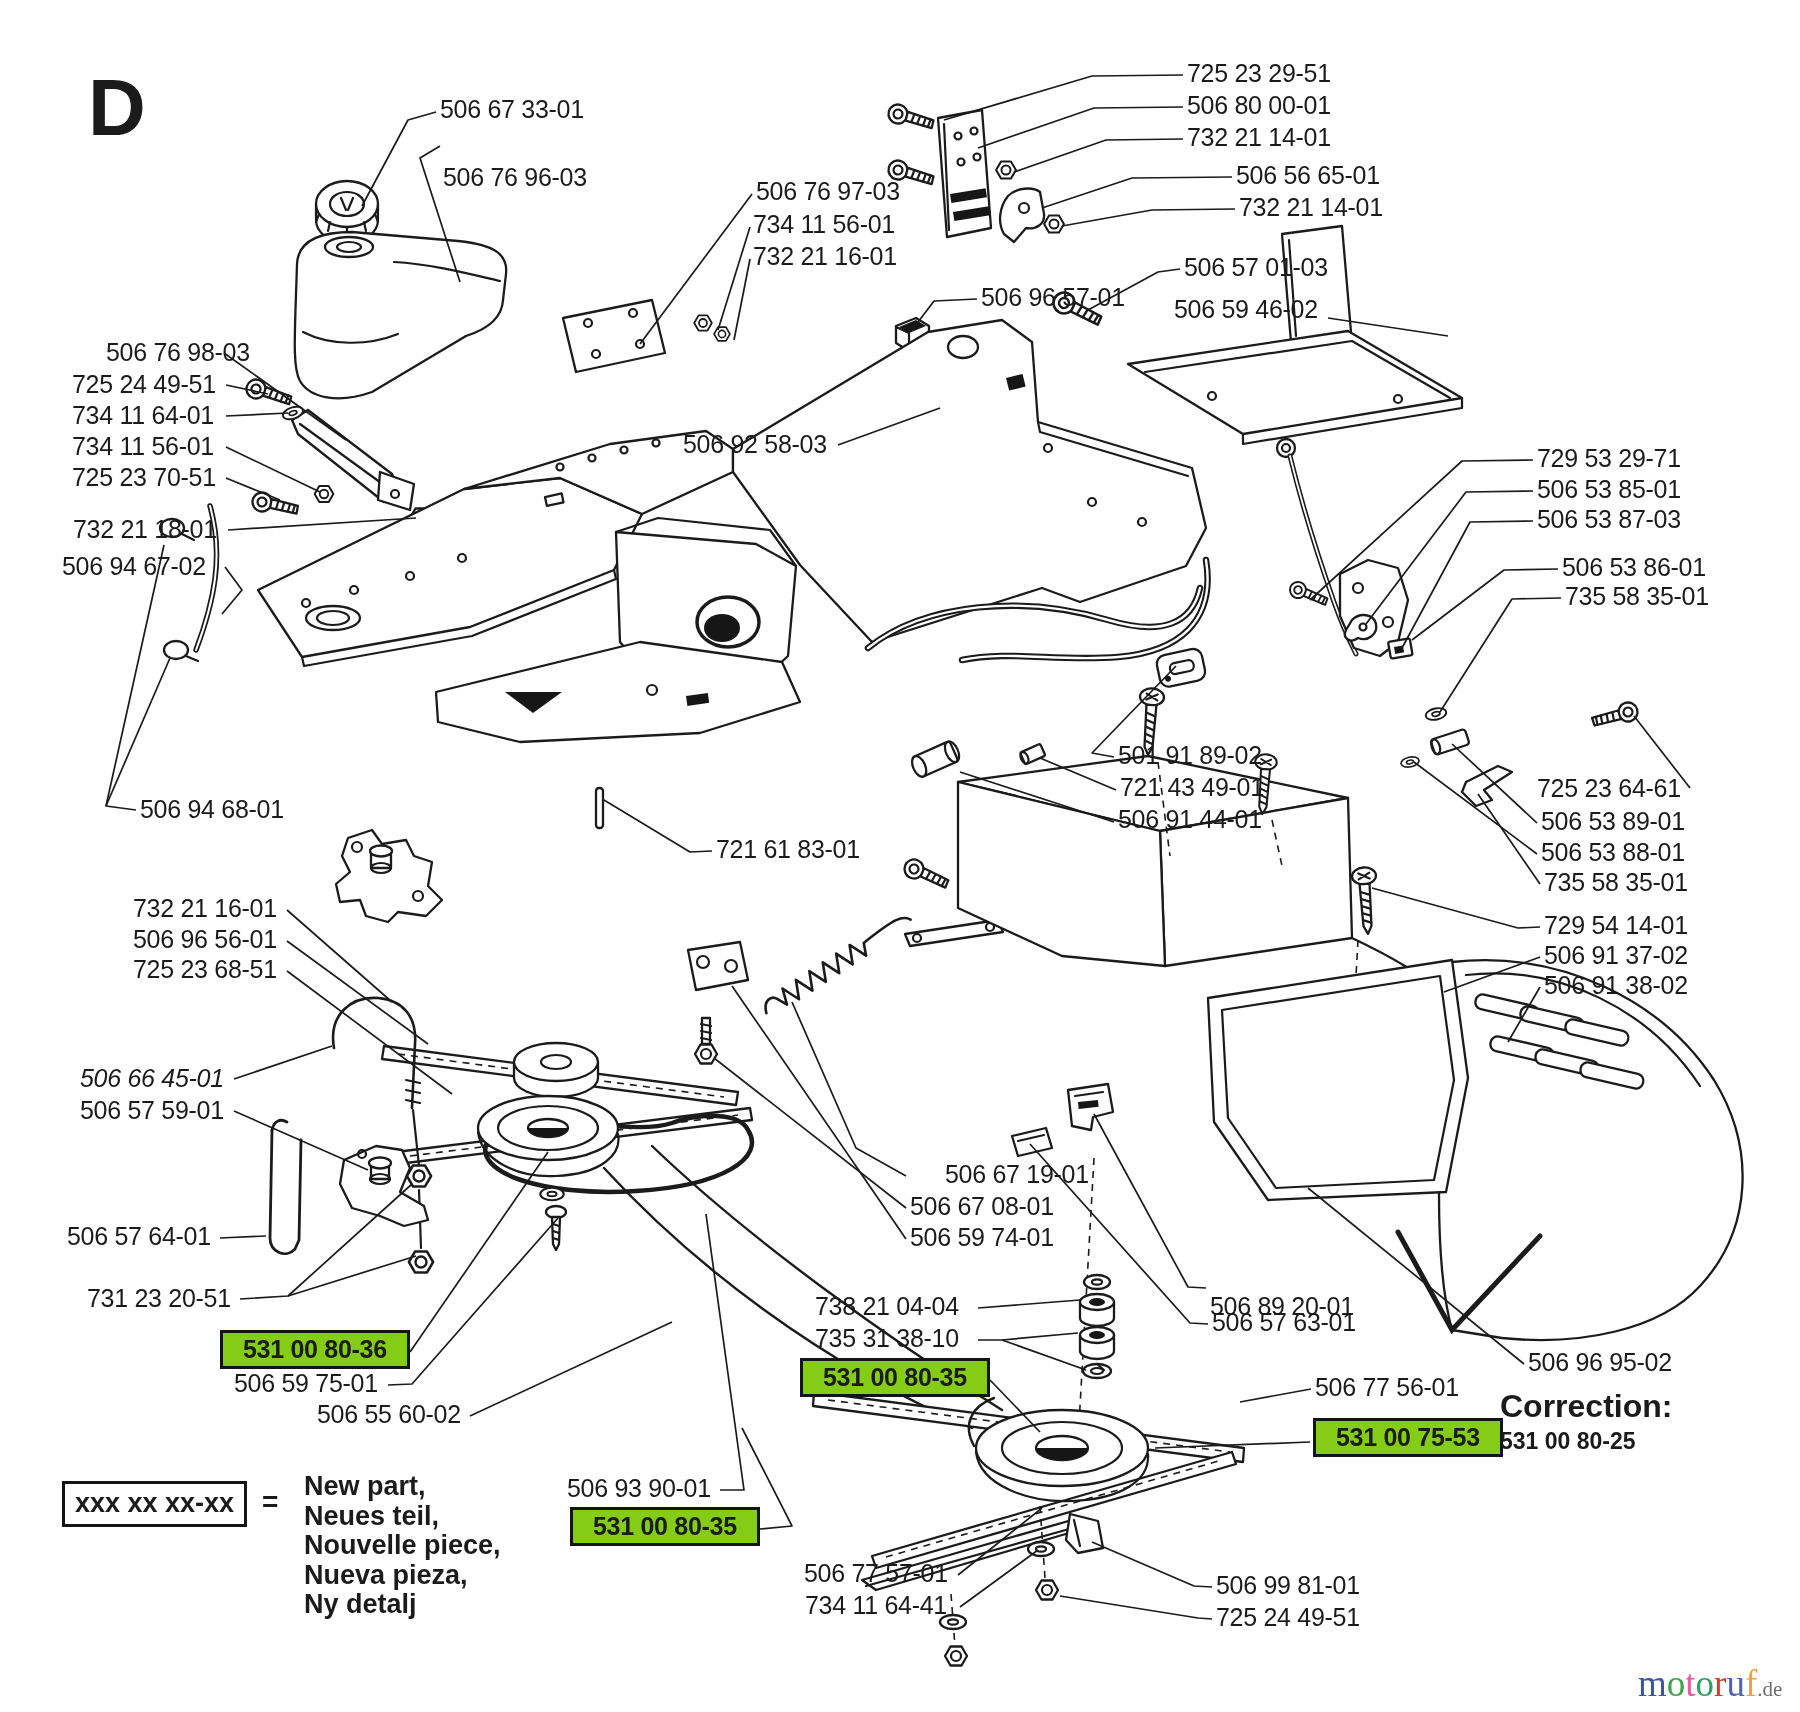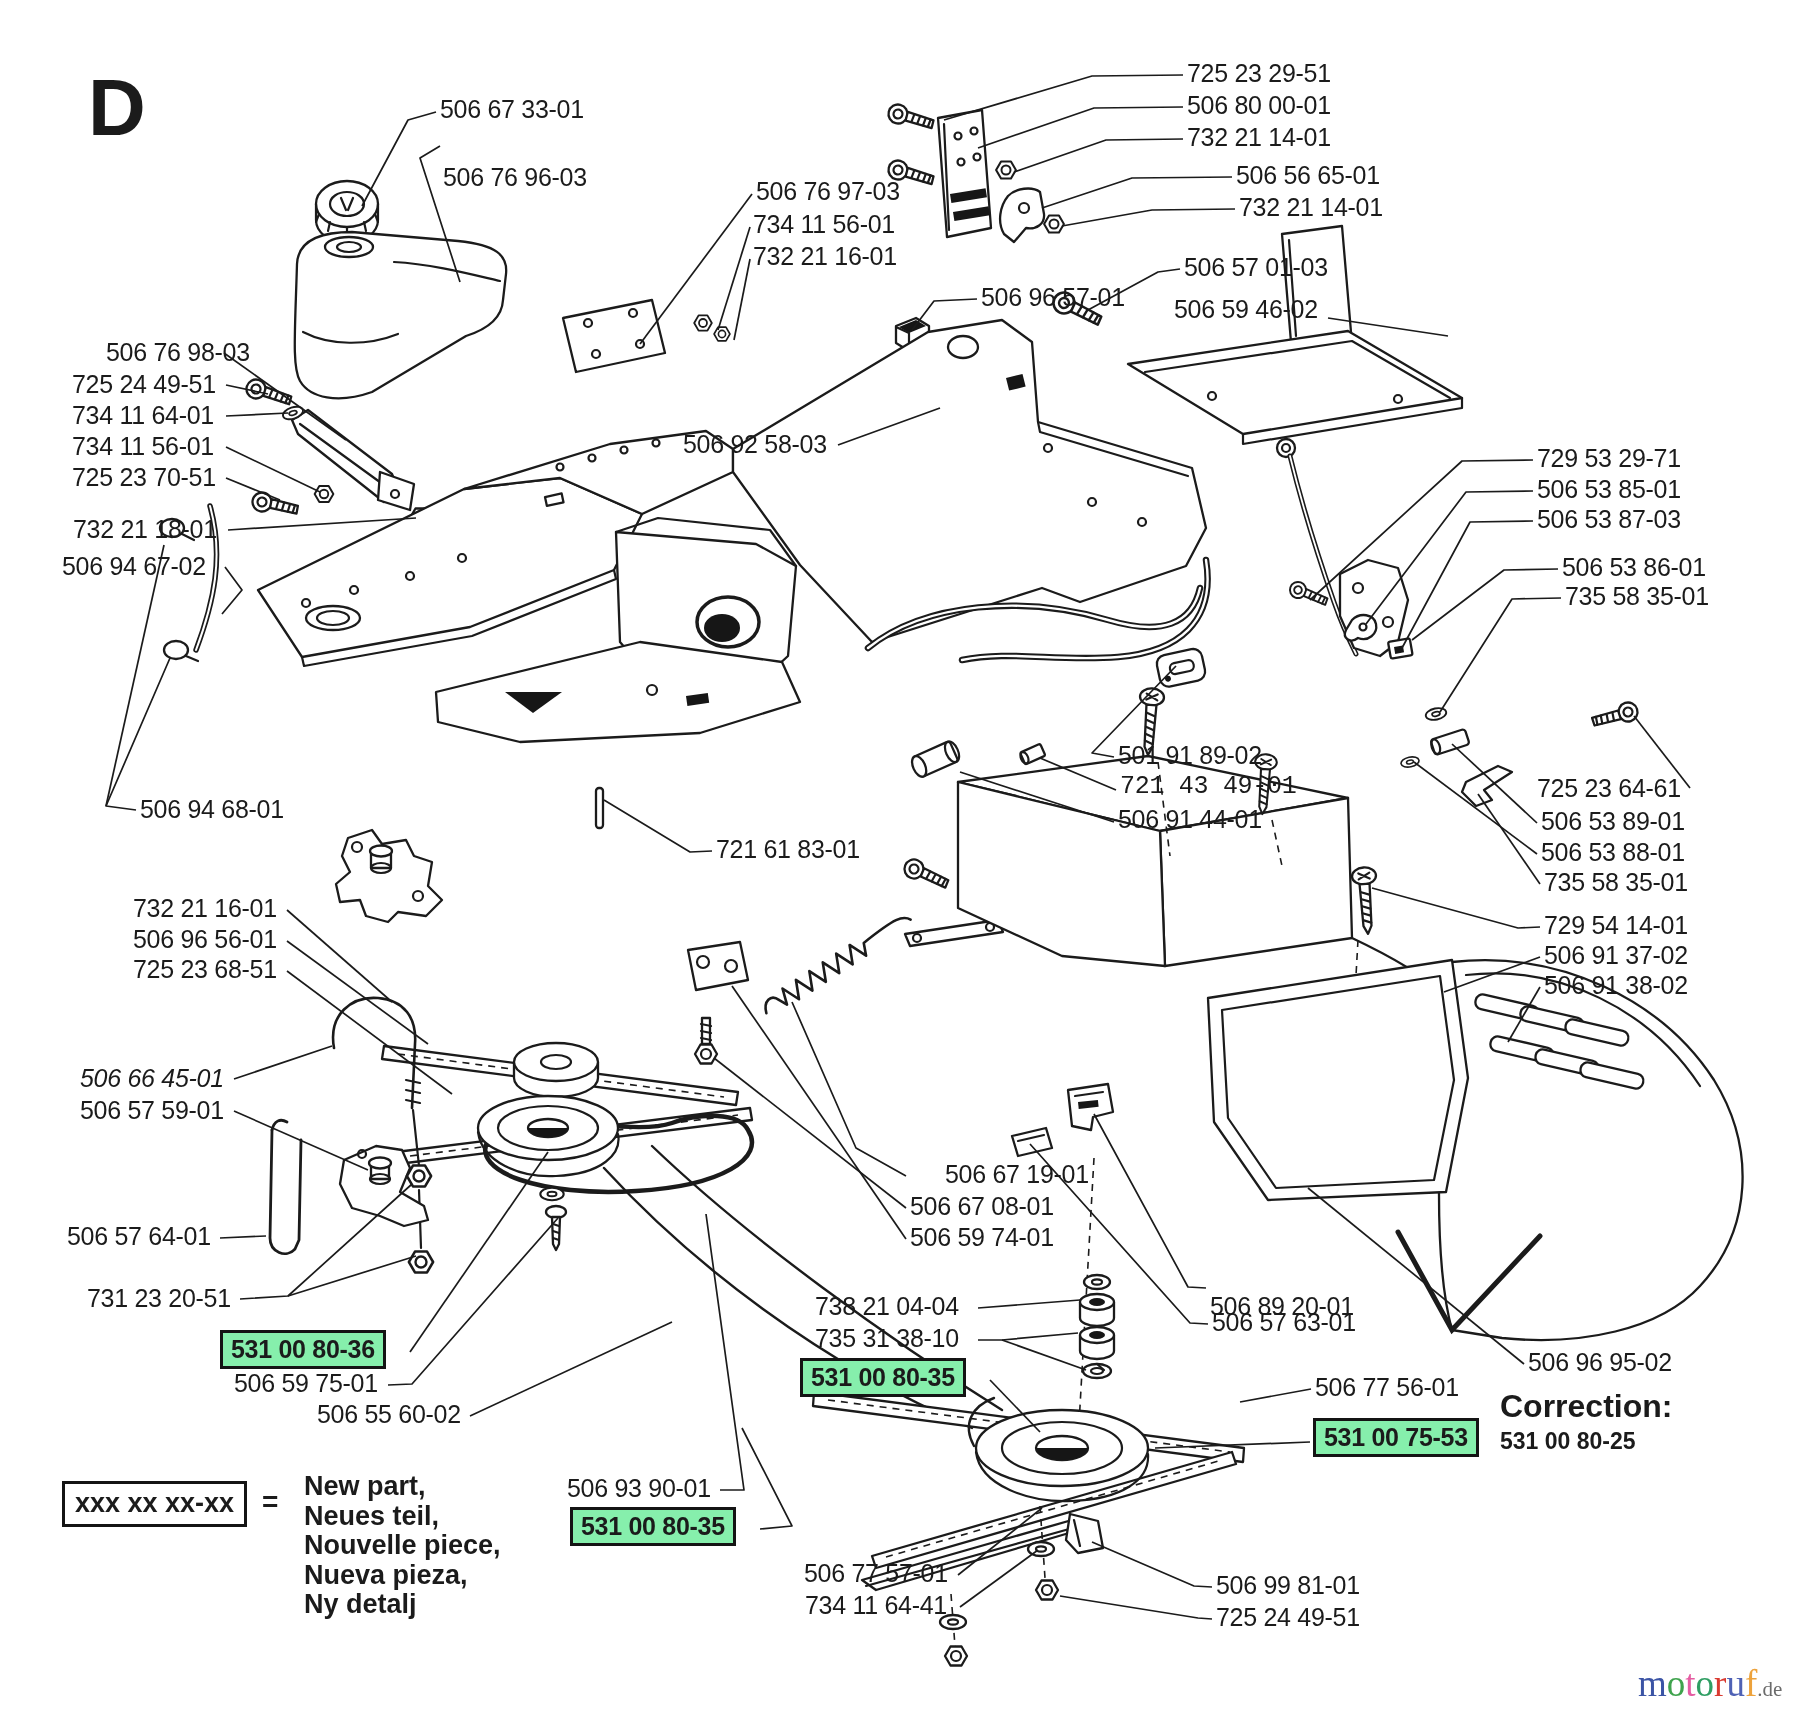--- a/index.html
+++ b/index.html
@@ -9,21 +9,21 @@
   
   .p{fill:#fff;stroke:#1b1b1b;stroke-width:2.3;stroke-linejoin:round;}
   .ln{fill:none;stroke:#1b1b1b;stroke-width:2.2;stroke-linejoin:round;stroke-linecap:round;}
   .thk{fill:none;stroke:#1b1b1b;stroke-width:6.5;stroke-linecap:round;}
   .core{fill:none;stroke:#fff;stroke-width:2.4;stroke-linecap:round;}
   .dk{fill:#161616;stroke:none;}
   .dash{fill:none;stroke:#1b1b1b;stroke-width:1.6;stroke-dasharray:7 6;}
   #leader-layer polyline{fill:none;stroke:#1b1b1b;stroke-width:1.7;stroke-linejoin:round;}
   
   .lbl{position:absolute;white-space:nowrap;font-size:25px;line-height:1.05;color:#1b1b1b;letter-spacing:-0.3px;}
-  .lbl.boxed{font-weight:bold;border:3px solid #141414;padding:3px 8px 4px;background:#86efac;}
+  .lbl.boxed{font-weight:bold;border:3px solid #141414;padding:3px 20px 4px;background:#84cc16;}
   .sheet-letter{position:absolute;left:88px;top:62px;font-size:80px;font-weight:800;letter-spacing:-2px;}
   .legend-box{position:absolute;left:62px;top:1481px;border:3px solid #141414;padding:4px 10px 5px;
               font-weight:bold;font-size:27px;background:#fff;}
   .legend-eq{position:absolute;left:262px;top:1486px;font-weight:bold;font-size:28px;}
   .legend-lines{position:absolute;left:304px;top:1472px;font-weight:bold;font-size:27px;line-height:29.5px;}
   .corr-title{position:absolute;left:1500px;top:1388px;font-weight:bold;font-size:32px;}
   .corr-part{position:absolute;left:1500px;top:1428px;font-weight:bold;font-size:23px;}
   .wm{position:absolute;left:1638px;top:1662px;font-family:"Liberation Serif",serif;font-size:37px;letter-spacing:0;}
   .wm .wm-de{font-size:21px;}
 </style>
@@ -439,21 +439,21 @@
       <div class="lbl" style="left: 72px; top: 464px;">725 23 70-51</div>
       <div class="lbl" style="left: 73px; top: 516px;">732 21 18-01</div>
       <div class="lbl" style="left: 62px; top: 553px;">506 94 67-02</div>
       <div class="lbl" style="left: 140px; top: 796px;">506 94 68-01</div>
       <div class="lbl" style="left: 1537px; top: 445px;">729 53 29-71</div>
       <div class="lbl" style="left: 1537px; top: 476px;">506 53 85-01</div>
       <div class="lbl" style="left: 1537px; top: 506px;">506 53 87-03</div>
       <div class="lbl" style="left: 1562px; top: 554px;">506 53 86-01</div>
       <div class="lbl" style="left: 1565px; top: 583px;">735 58 35-01</div>
       <div class="lbl" style="left: 1118px; top: 742px;">501 91 89-02</div>
-      <div class="lbl" style="left: 1120px; top: 774px; font-family: Liberation Mono, monospace;">721 43 49-01</div>
+      <div class="lbl" style="left: 1120px; top: 774px;">721 43 49-01</div>
       <div class="lbl" style="left: 1118px; top: 806px;">506 91 44-01</div>
       <div class="lbl" style="left: 1537px; top: 775px;">725 23 64-61</div>
       <div class="lbl" style="left: 1541px; top: 808px;">506 53 89-01</div>
       <div class="lbl" style="left: 1541px; top: 839px;">506 53 88-01</div>
       <div class="lbl" style="left: 1544px; top: 869px;">735 58 35-01</div>
       <div class="lbl" style="left: 1544px; top: 912px;">729 54 14-01</div>
       <div class="lbl" style="left: 1544px; top: 942px;">506 91 37-02</div>
       <div class="lbl" style="left: 1544px; top: 972px;">506 91 38-02</div>
       <div class="lbl" style="left: 133px; top: 895px;">732 21 16-01</div>
       <div class="lbl" style="left: 133px; top: 926px;">506 96 56-01</div>

